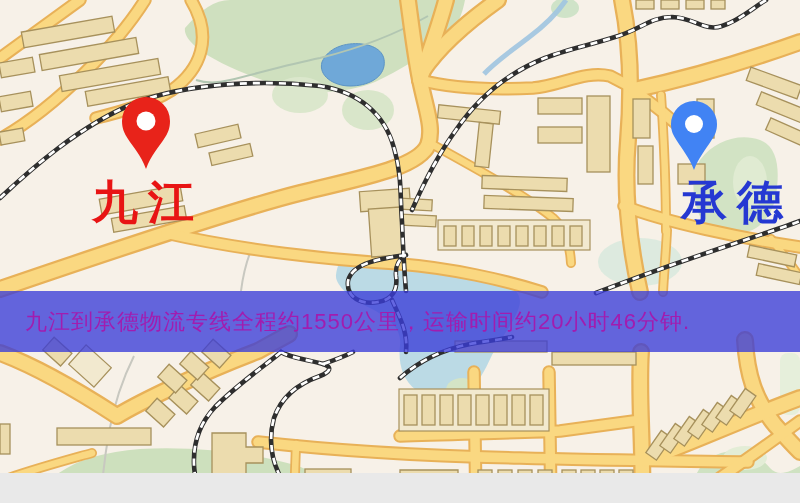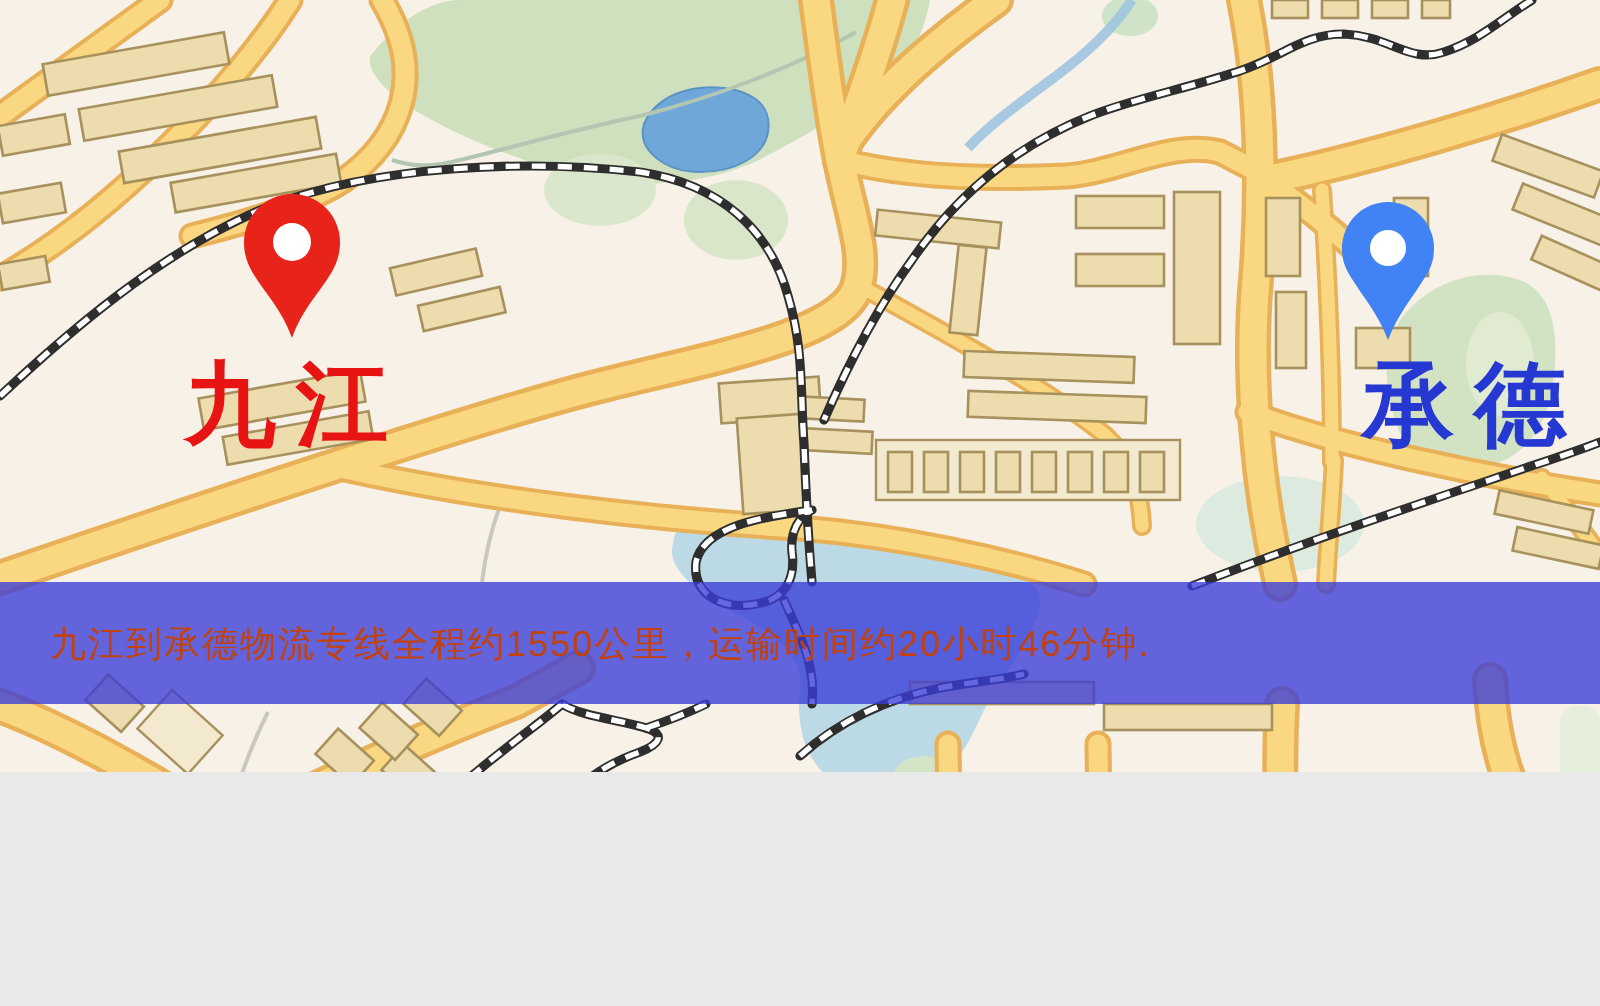--- a/index.html
+++ b/index.html
@@ -1,16 +1,16 @@
 <!DOCTYPE html>
 <html><head>
 <meta charset="utf-8">
 <style>
   html,body{margin:0;padding:0;background:#e9e9e9;}
-  .stage{position:relative;width:800px;height:386px;overflow:hidden;
+  .stage{position:relative;width:800px;height:473px;overflow:hidden;
          font-family:"Liberation Sans",sans-serif;}
   .stage svg{position:absolute;left:0;top:0;}
 
   
   .rc{fill:none;stroke:#e8b158;stroke-linecap:round;stroke-linejoin:round}
   .rf{fill:none;stroke:#fad881;stroke-linecap:round;stroke-linejoin:round}
   .cw{stroke-width:18}.cm{stroke-width:13.5}.cn{stroke-width:10}
   .fw{stroke-width:13.5}.fm{stroke-width:9.5}.fn{stroke-width:6.5}
 
   
@@ -21,21 +21,21 @@
   .bld{fill:#ecdcae;stroke:#a7915c;stroke-width:1.3}
   .bldlite{fill:#f2e9cf;stroke:#a7915c;stroke-width:1.2}
 
   .marker-label{position:absolute;font-family:"DejaVu Serif","Liberation Serif",serif;
       font-weight:bold;font-size:46px;line-height:1;white-space:nowrap;}
   .label-origin{left:92px;top:179px;color:#e81414;letter-spacing:10px;}
   .label-dest{left:641px;top:179px;color:#2538d2;letter-spacing:10px;margin-left:40px;}
 
   .banner{position:absolute;left:0;top:291px;width:800px;height:61px;
       background:rgba(58,60,216,0.78);display:flex;align-items:center;}
-  .banner span{color:#c2410c;font-size:18px;padding-left:25px;white-space:nowrap;
+  .banner span{color:#a21caf;font-size:22px;padding-left:25px;white-space:nowrap;
       letter-spacing:1px;}
 </style>
 </head>
 <body>
 
 <div class="stage">
 
 <svg width="800" height="503" viewBox="0 0 800 503">
   <defs>
     <path id="r1m" d="M420,80 C426,110 434,128 428,145 C418,168 360,178 300,193 C240,208 120,248 0,289"></path>

